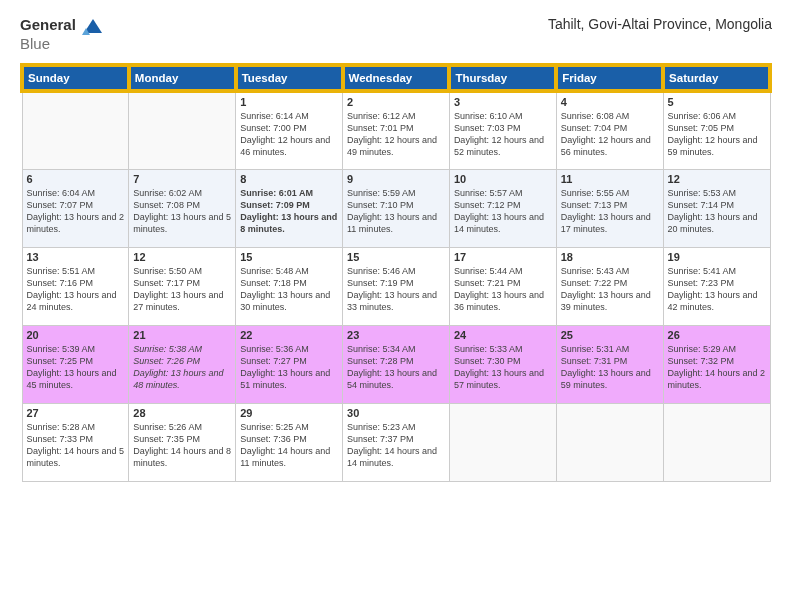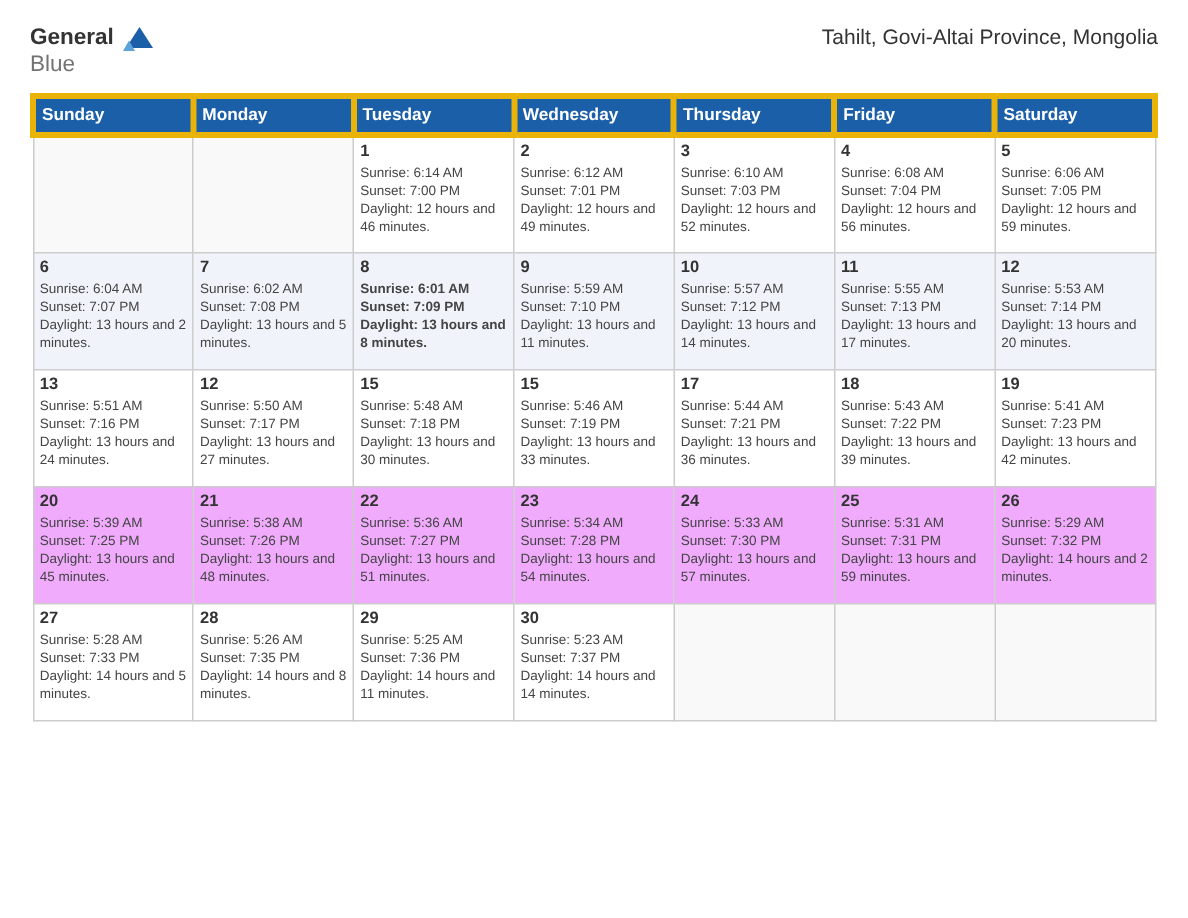--- a/index.html
+++ b/index.html
@@ -237,21 +237,21 @@
         </tr>
         <tr style="background: #f0abfc;">
           <td>
             <span class="day-num">20</span>
             <div class="day-info" style="white-space: pre-line;">Sunrise: 5:39 AM
 Sunset: 7:25 PM
 Daylight: 13 hours and 45 minutes.</div>
           </td>
           <td>
             <span class="day-num">21</span>
-            <div class="day-info" style="white-space: pre-line;">Sunrise: 5:38 AM
+            <div class="day-info" style="white-space: pre-line; font-style: italic;">Sunrise: 5:38 AM
 Sunset: 7:26 PM
 Daylight: 13 hours and 48 minutes.</div>
           </td>
           <td>
             <span class="day-num">22</span>
             <div class="day-info" style="white-space: pre-line;">Sunrise: 5:36 AM
 Sunset: 7:27 PM
 Daylight: 13 hours and 51 minutes.</div>
           </td>
           <td>

